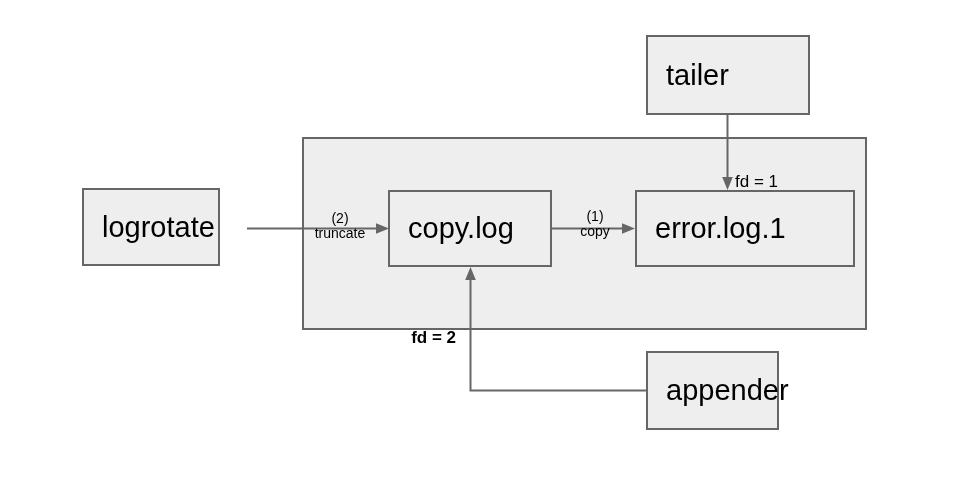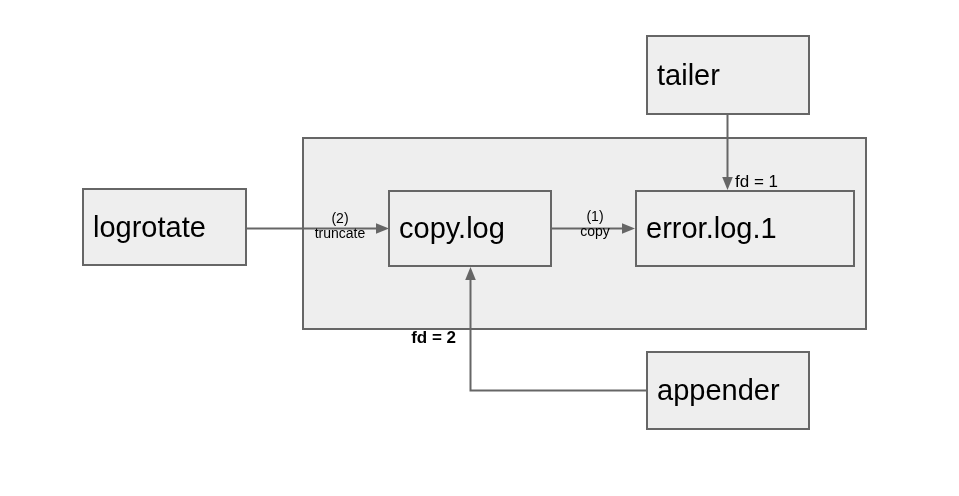--- a/index.html
+++ b/index.html
@@ -16,41 +16,41 @@
     overflow: hidden;
   }
   .box {
     position: absolute;
     box-sizing: border-box;
     background: #eeeeee;
     border: 2px solid #666666;
     display: flex;
     align-items: center;
     justify-content: flex-start;
-    padding-left: 9px;
+    padding-left: 18px;
   }
   .box .node-label {
     font-size: 29px;
     color: #000000;
     white-space: nowrap;
     line-height: 1;
   }
   .container-box {
     position: absolute;
     box-sizing: border-box;
     background: #eeeeee;
     border: 2px solid #666666;
     left: 302px; top: 137px; width: 565px; height: 193px;
   }
   
   .node-tailer     { left: 646px; top: 35px;  width: 164px; height: 80px; }
-  .node-logrotate  { left: 82px;  top: 188px; width: 165px; height: 78px; }
+  .node-logrotate  { left: 82px;  top: 188px; width: 138px; height: 78px; }
   .node-errorlog   { left: 388px; top: 190px; width: 164px; height: 77px; }
   .node-errorlog1  { left: 635px; top: 190px; width: 220px; height: 77px; }
-  .node-appender   { left: 646px; top: 351px; width: 164px; height: 79px; }
+  .node-appender   { left: 646px; top: 351px; width: 133px; height: 79px; }
 
   .connector-layer {
     position: absolute;
     left: 0; top: 0;
     width: 959px;
     height: 496px;
     pointer-events: none;
   }
   .edge-label {
     position: absolute;

